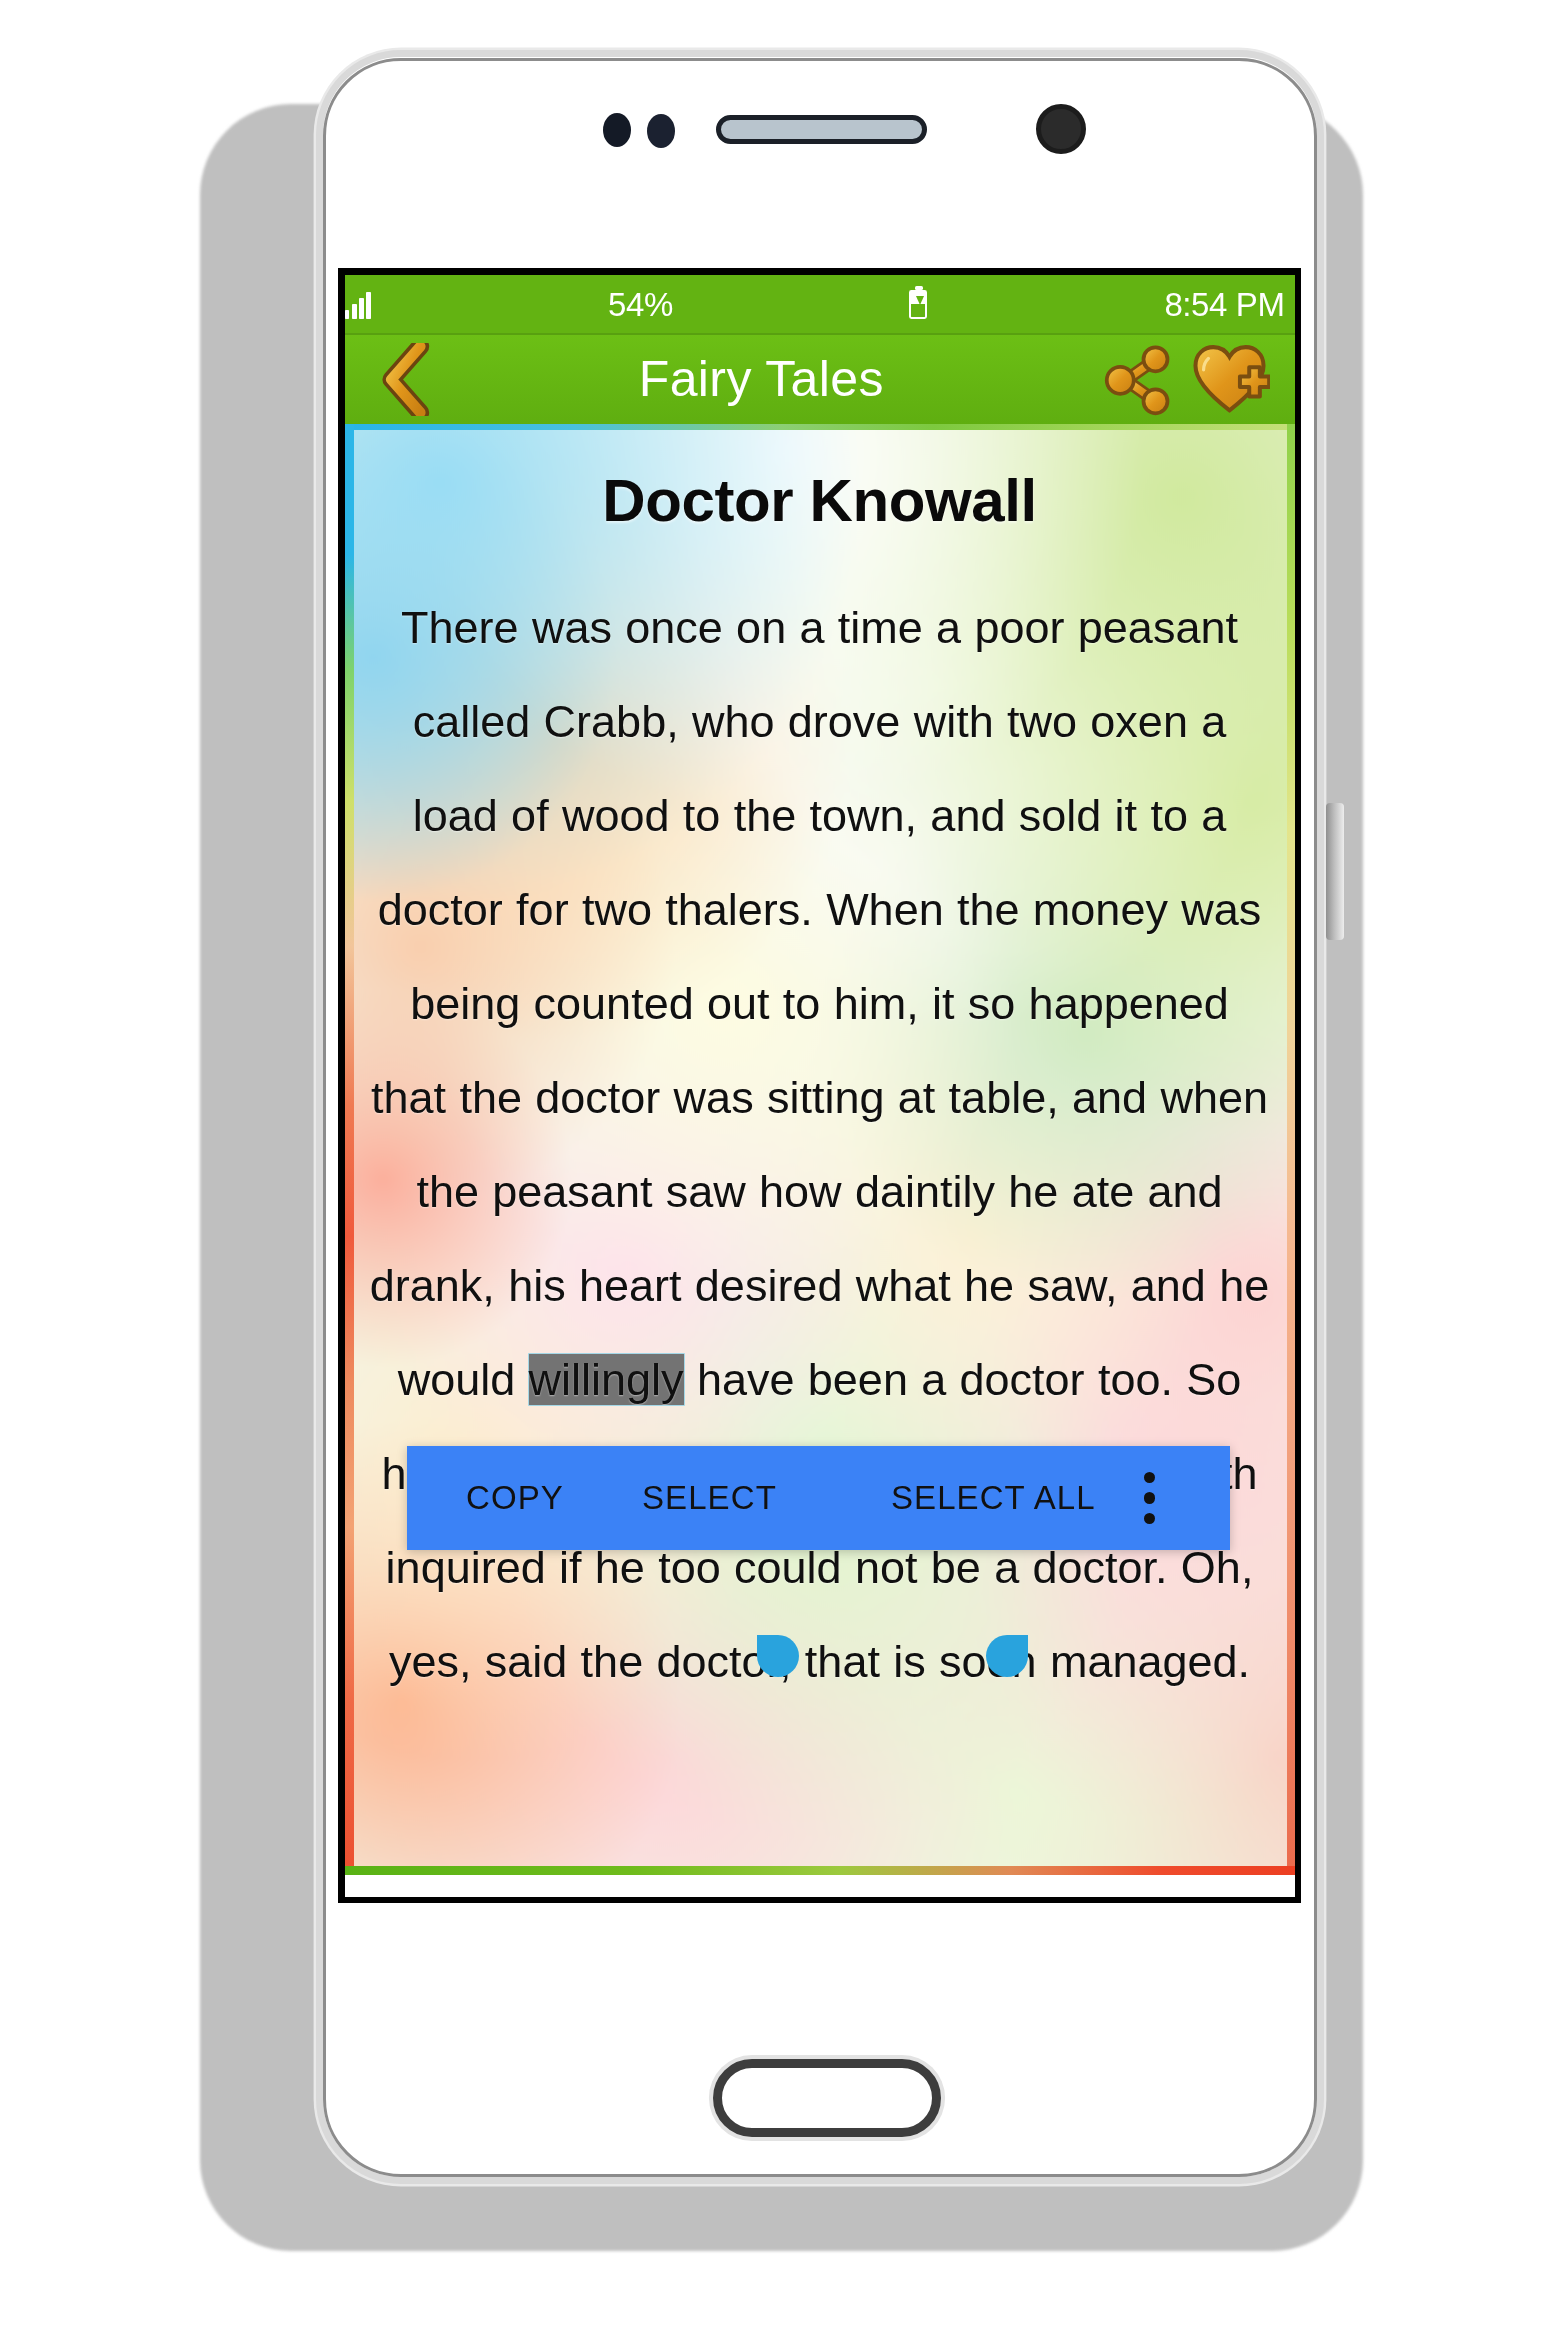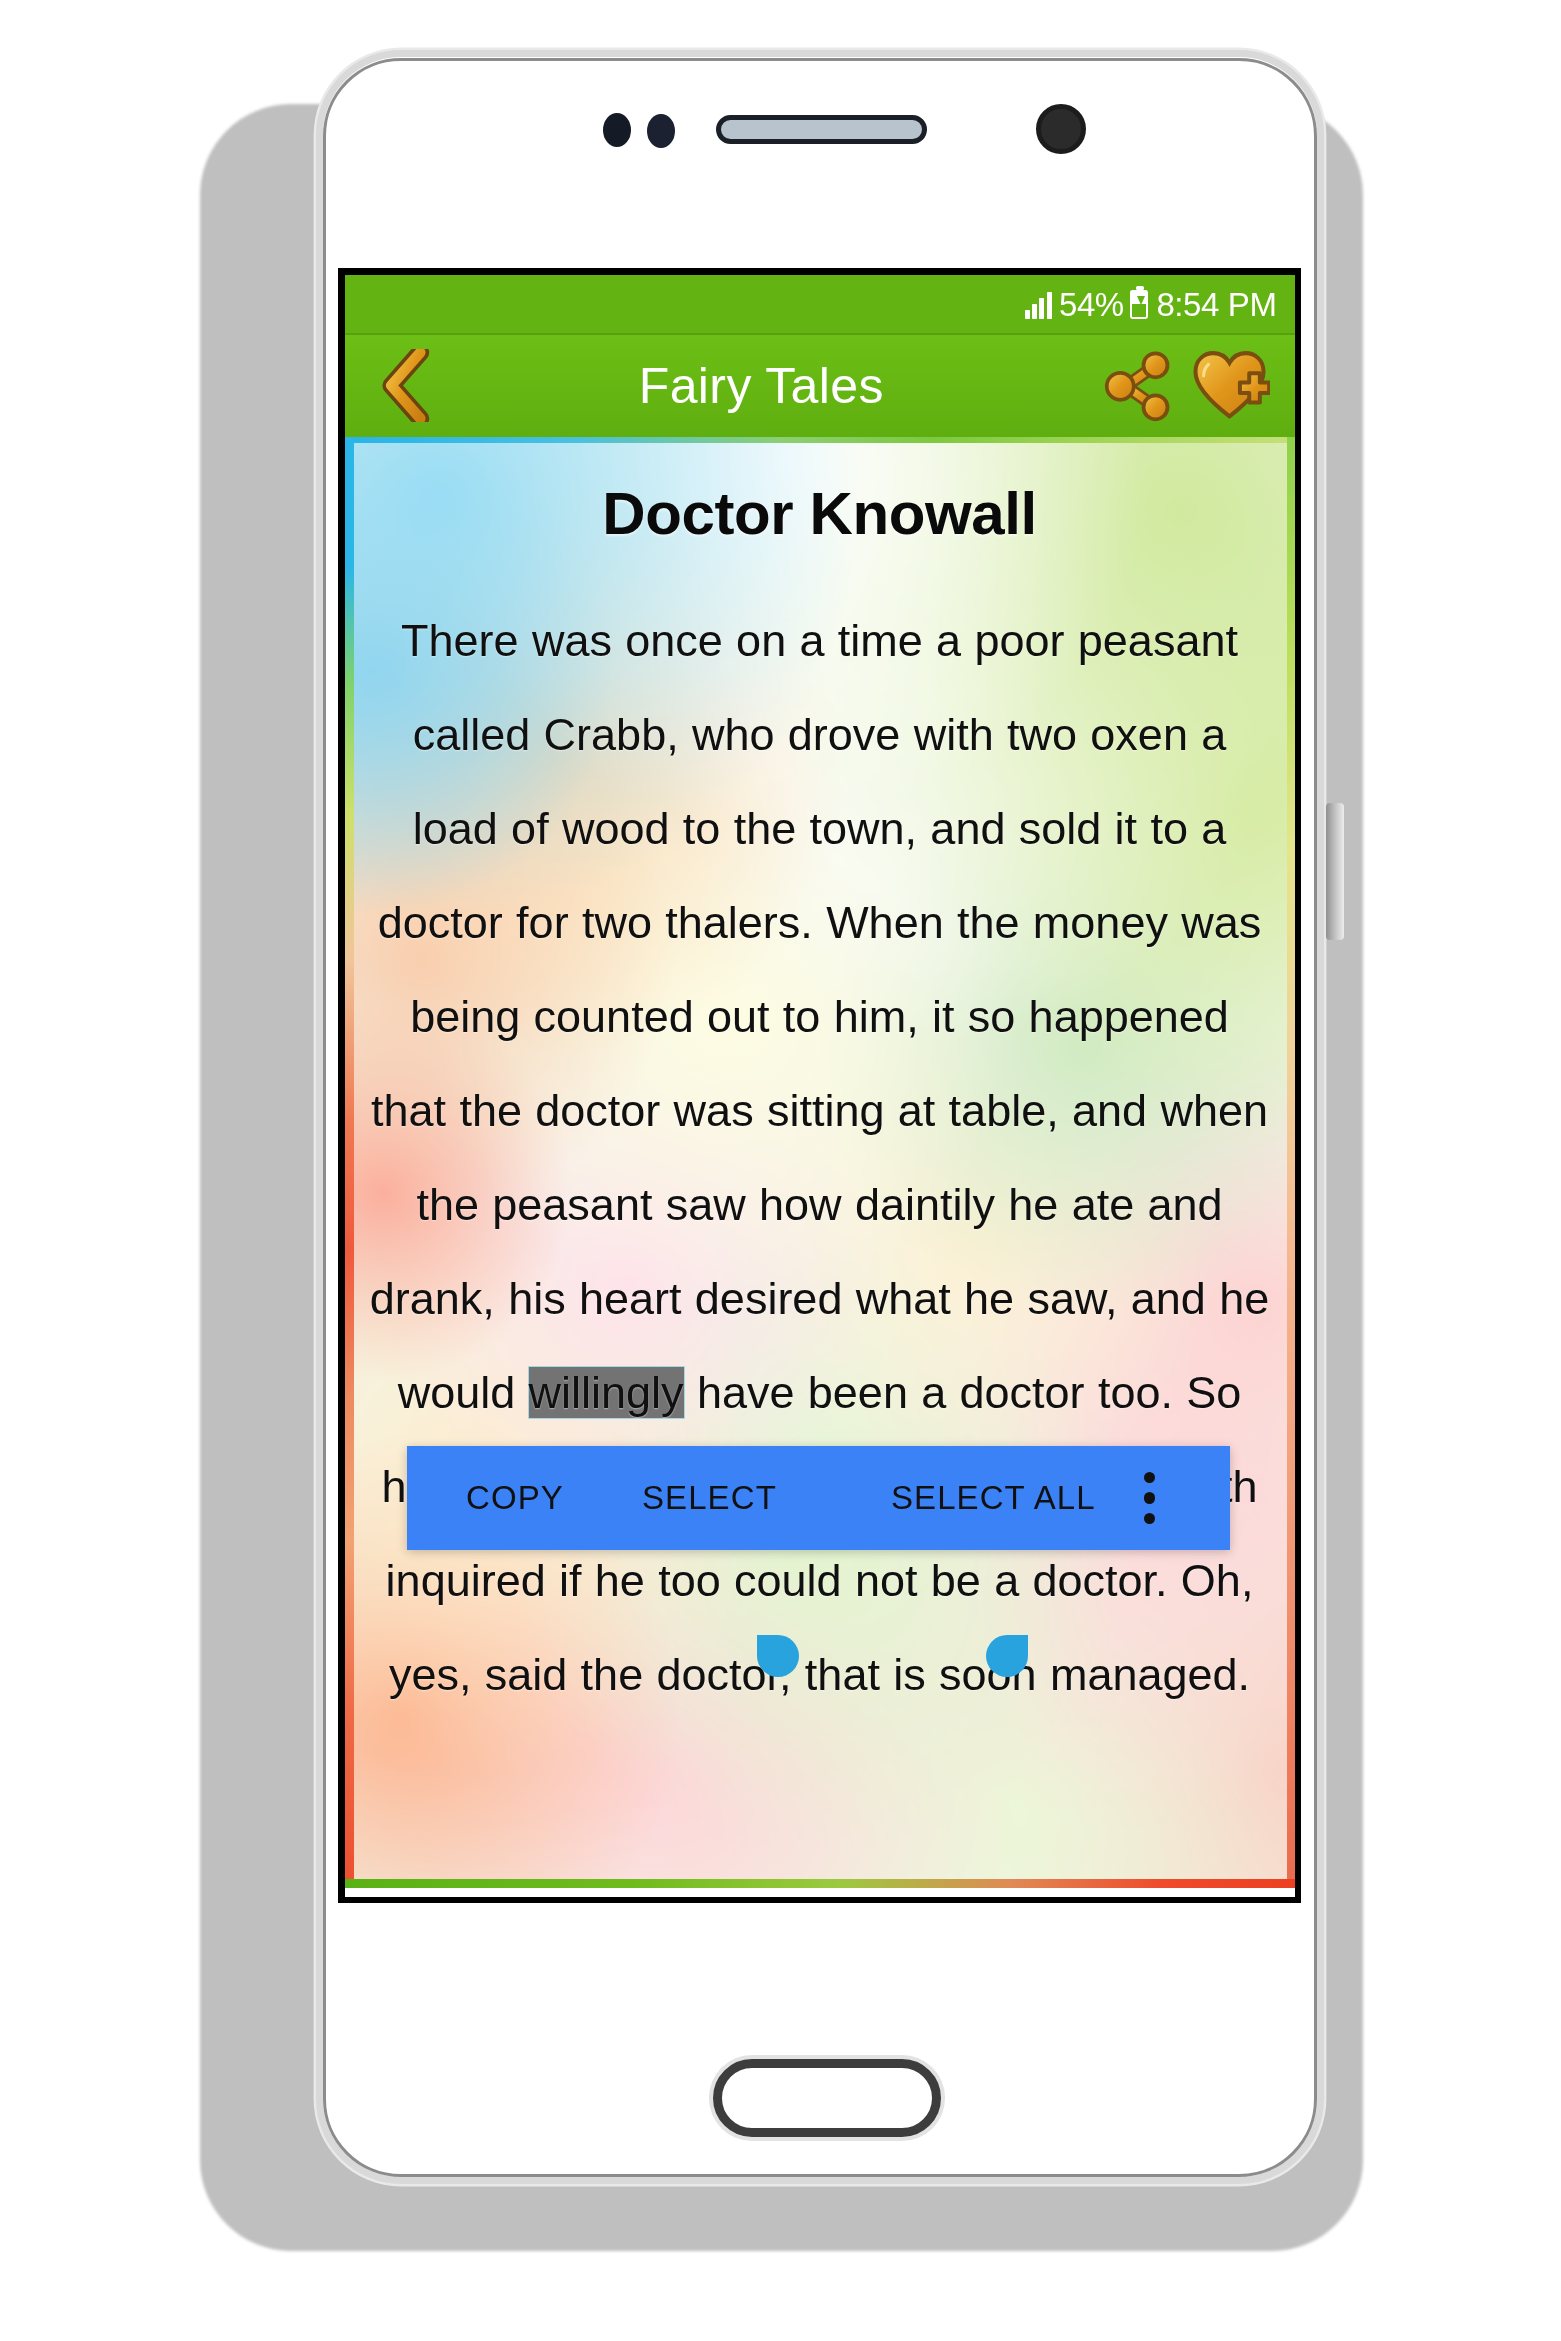--- a/index.html
+++ b/index.html
@@ -95,22 +95,22 @@
     left:6.5px; top:6.5px;
     width:950px; height:1622px;
     overflow:hidden;
     background:#fff;
   }
 
   
   #status-bar{
     height:60px;
     background:#63b312;
-    display:flex;align-items:center;justify-content:flex-end;
-    padding-right:18px;
+    display:flex;align-items:center;justify-content:space-between;
+    padding-right:10px;
     box-sizing:border-box;
     position:relative;
   }
   #status-bar::after{
     content:"";position:absolute;left:0;right:0;bottom:0;height:1.6px;
     background:rgba(0,0,0,.10);
   }
   .sb-item{
     color:#ffffff;
     font-size:33px;
@@ -135,21 +135,21 @@
     content:"";position:absolute;top:-6.5px;left:4.1px;width:8.1px;height:4.1px;background:#fff;border-radius:1.6px;
   }
   #battery-icon::after{
     content:"";position:absolute;left:4.9px;top:4.1px;width:0;height:0;
     border-left:4.1px solid transparent;border-right:4.1px solid transparent;
     border-top:9px solid #63b312;
   }
 
   
   #app-bar{
-    height:102px;
+    height:89px;
     background:linear-gradient(#6cbf15 0%, #5fae10 100%);
     display:flex;align-items:center;
     box-sizing:border-box;
     padding:12px 21px;
     position:relative;
   }
   #back-button{
     width:78px;height:78px;display:flex;align-items:center;justify-content:center;flex:0 0 auto;
   }
   #app-title{

